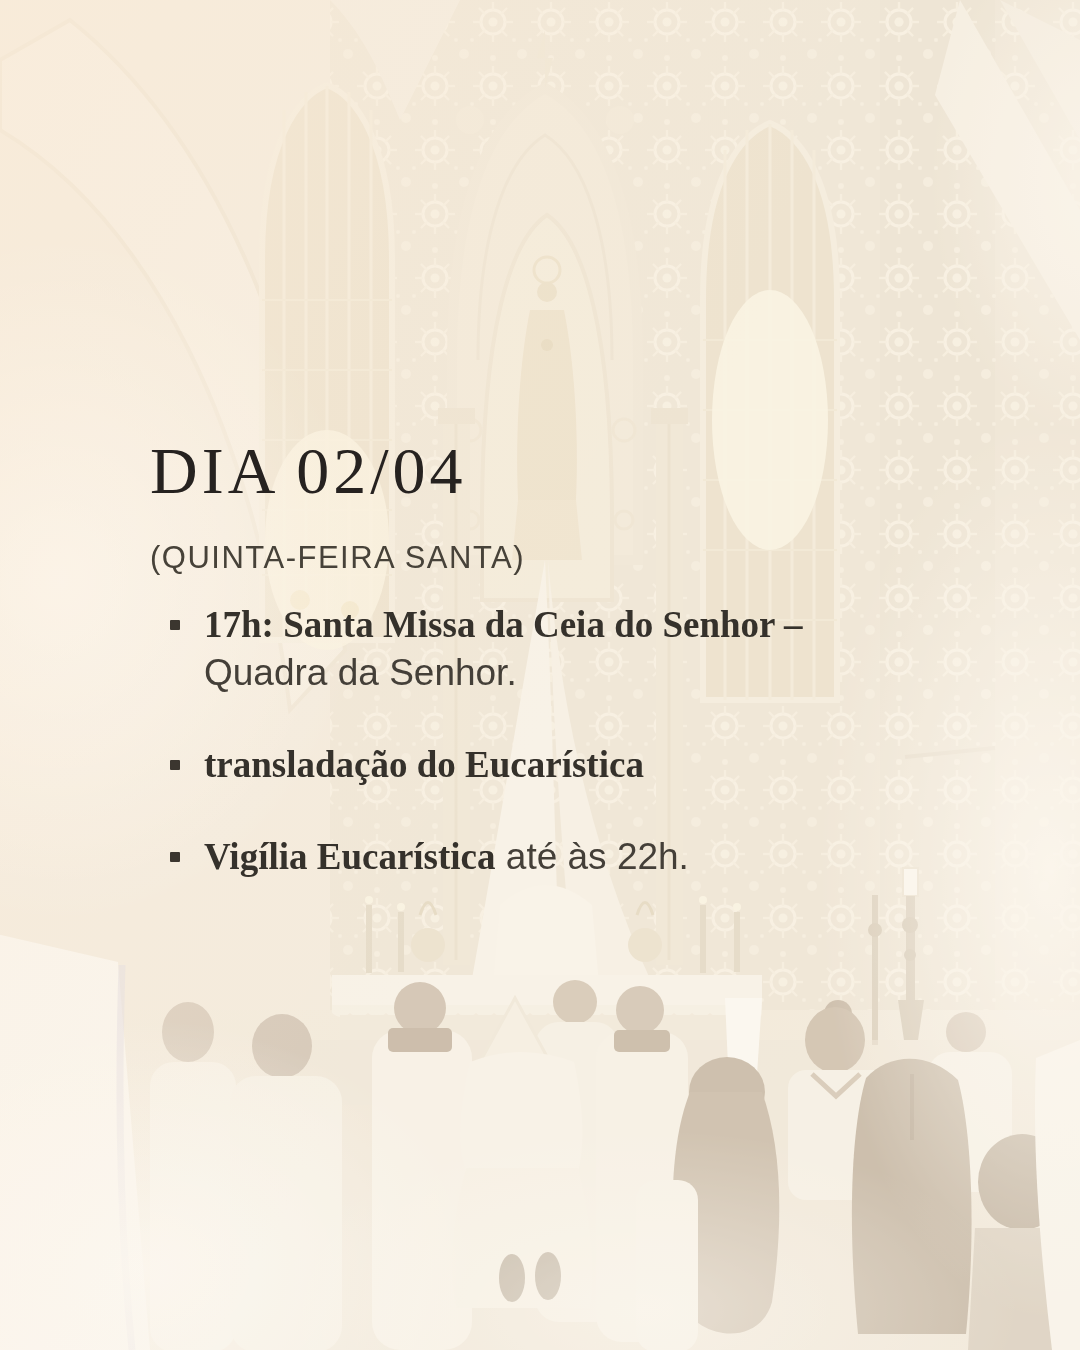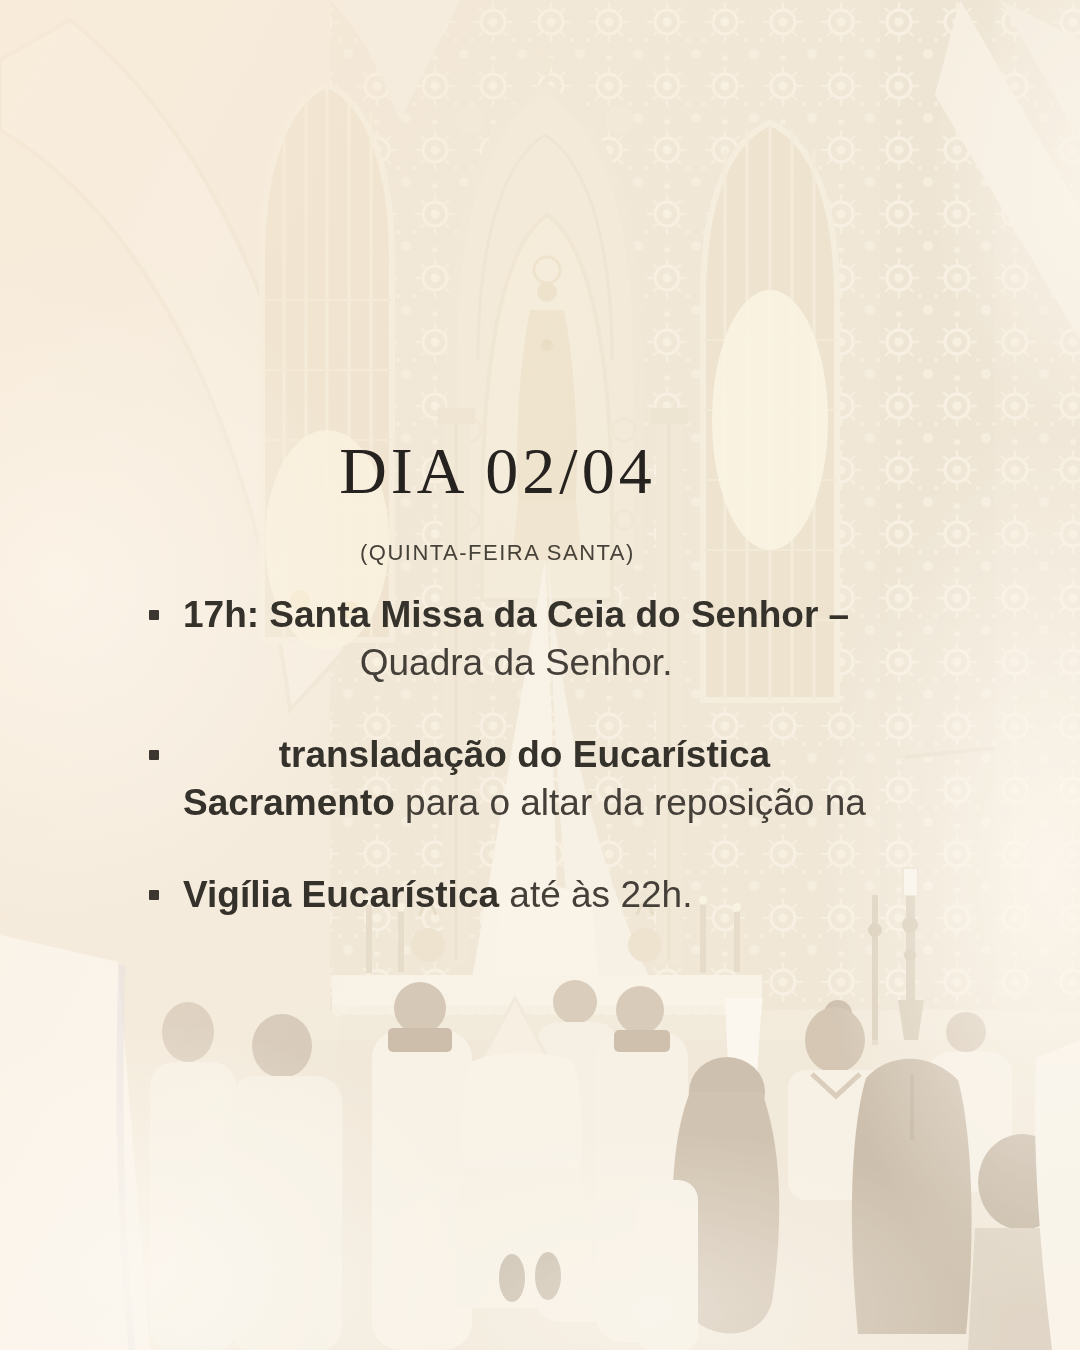--- a/index.html
+++ b/index.html
@@ -18,37 +18,37 @@
   .fog-topright{left:930px;top:-80px;width:340px;height:520px;
     background:radial-gradient(closest-side,rgba(253,248,238,.85),rgba(253,248,238,0));}
   .fog-bottomleft{left:-200px;top:1020px;width:680px;height:500px;
     background:radial-gradient(closest-side,rgba(255,253,248,.9),rgba(255,253,248,0));}
   .fog-bottomcenter{left:260px;top:1130px;width:760px;height:360px;
     background:radial-gradient(closest-side,rgba(255,252,246,.55),rgba(255,252,246,0));}
   .wash{position:absolute;inset:0;background:rgba(246,239,228,.38);pointer-events:none;}
   .peach{position:absolute;inset:0;pointer-events:none;
     background:linear-gradient(118deg,rgba(251,235,214,.55) 0%,rgba(251,235,214,.18) 30%,rgba(251,235,214,0) 52%);}
 
-  .content{position:absolute;left:129px;top:438px;text-align:center;}
+  .content{position:absolute;left:150px;top:438px;}
   .title{
     font-family:"Liberation Serif",serif;font-weight:400;
     font-size:66px;line-height:1.0;letter-spacing:4px;
     color:var(--title,#262220);margin:0;
   }
   .subtitle{
-    margin-top:36px;font-size:22px;letter-spacing:1.5px;
+    margin-top:36px;font-size:31px;letter-spacing:1.5px;
     color:var(--subtitle,#474239);font-weight:400;
   }
   .schedule{list-style:none;margin:25px 0 0 0;padding:0;}
   .item{display:flex;align-items:flex-start;margin-bottom:44px;}
   .marker{flex:none;width:10px;height:10px;border-radius:1px;
     background:var(--bullet-marker,#3b362f);margin:19px 0 0 20px;}
   .text{margin-left:24px;font-size:37px;line-height:48px;color:var(--body,#443f38);}
   .line{white-space:nowrap;}
-  .b{font-weight:700;color:var(--body-bold,#35312b);}
+  .b{font-weight:700;color:var(--body-bold,#35312b);font-family:Liberation Serif, serif;}
   .m{font-weight:400;}
 </style>
 </head>
 <body>
 
 <div class="canvas">
 
   <svg class="scene" viewBox="0 0 1080 1350" width="1080" height="1350" aria-hidden="true">
     <defs>
       <pattern id="rosette" width="58" height="64" patternUnits="userSpaceOnUse">
@@ -268,21 +268,20 @@
     <div class="text">
             <div class="line"><span class="b">17h: Santa Missa da Ceia do Senhor –</span></div>
             <div class="line"><span class="m">Quadra da Senhor.</span></div>
           </div>
   </li>
 
   <li class="item">
     <span class="marker"></span>
     <div class="text">
             <div class="line"><span class="b">transladação do Eucarística</span></div>
-            <div class="line"><span class="b">Sacramento</span><span class="m"> para o altar da reposição na</span></div>
           </div>
   </li>
 
   <li class="item">
     <span class="marker"></span>
     <div class="text">
             <div class="line"><span class="b">Vigília Eucarística</span><span class="m"> até às 22h.</span></div>
           </div>
   </li>
 </ul>

